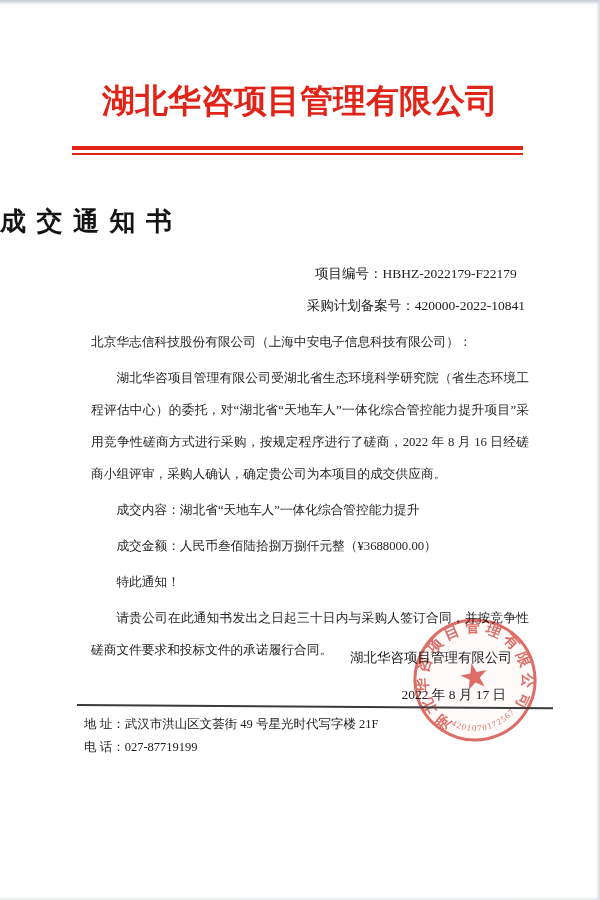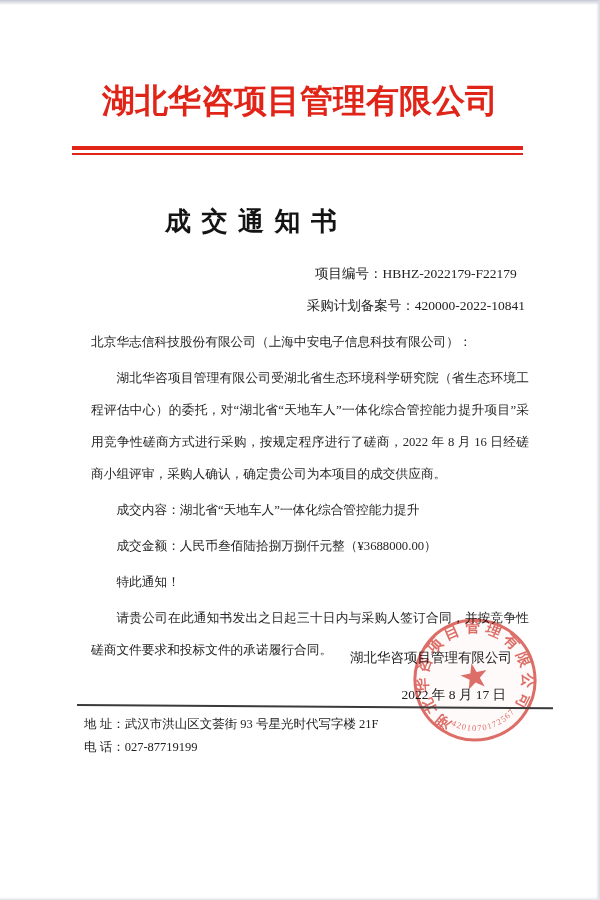--- a/index.html
+++ b/index.html
@@ -20,21 +20,21 @@
   .letterhead {
     position:absolute; top:82px; left:0; width:600px;
     text-align:center; font-size:33px; font-weight:bold; line-height:1.2;
     color:#e02418; letter-spacing:0px; white-space:nowrap;
   }
   .rule-thick { position:absolute; top:146px; left:72px; width:451px; height:4px; background:#e02418; }
   .rule-thin  { position:absolute; top:153px; left:72px; width:451px; height:2px; background:#e02418; }
 
   .doc-title {
     position:absolute; top:204px; left:0; width:504px;
-    text-align:center; font-size:26px; font-weight:bold; letter-spacing:2px;
+    text-align:left; font-size:26px; font-weight:bold; letter-spacing:2px;
     color:#141414; white-space:nowrap;
   }
 
   .meta {
     position:absolute; top:258px; right:75px;
     font-size:13.5px; line-height:31.5px; text-align:center; color:#222;
     white-space:nowrap;
   }
 
   .body-block {
@@ -110,15 +110,15 @@
     <textPath href="#sealTopArc" startOffset="50%" text-anchor="middle">湖北华咨项目管理有限公司</textPath>
   </text>
   <text font-size="8.5" fill="#d85a52" letter-spacing="1.2" font-family="Liberation Serif, serif">
     <textPath href="#sealBottomArc" startOffset="50%" text-anchor="middle">4201070172567</textPath>
   </text>
   <polygon points="70,53 73.2,62.6 83.3,62.7 75.2,68.7 78.2,78.3 70,72.5 61.8,78.3 64.8,68.7 56.7,62.7 66.8,62.6" fill="#d85a52"></polygon>
 </svg>
 
 <div class="footer-rule"></div>
 <div class="footer">
-  <div>地 址：武汉市洪山区文荟街 93 号星光时代写字楼 21F</div>
+  <div>地 址：武汉市洪山区文荟街 49 号星光时代写字楼 21F</div>
   <div>电 话：027-87719199</div>
 </div>
 
 </body></html>

